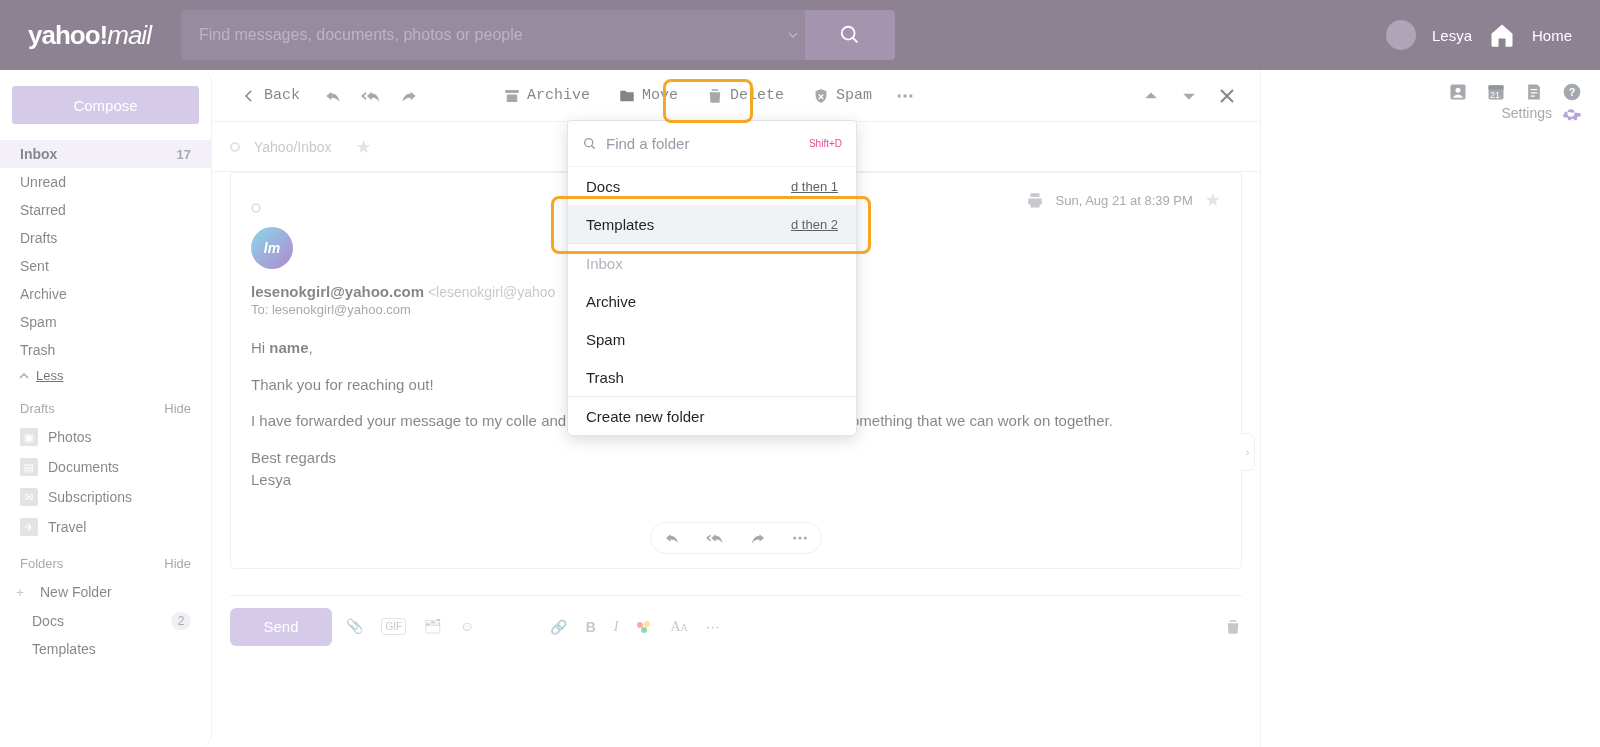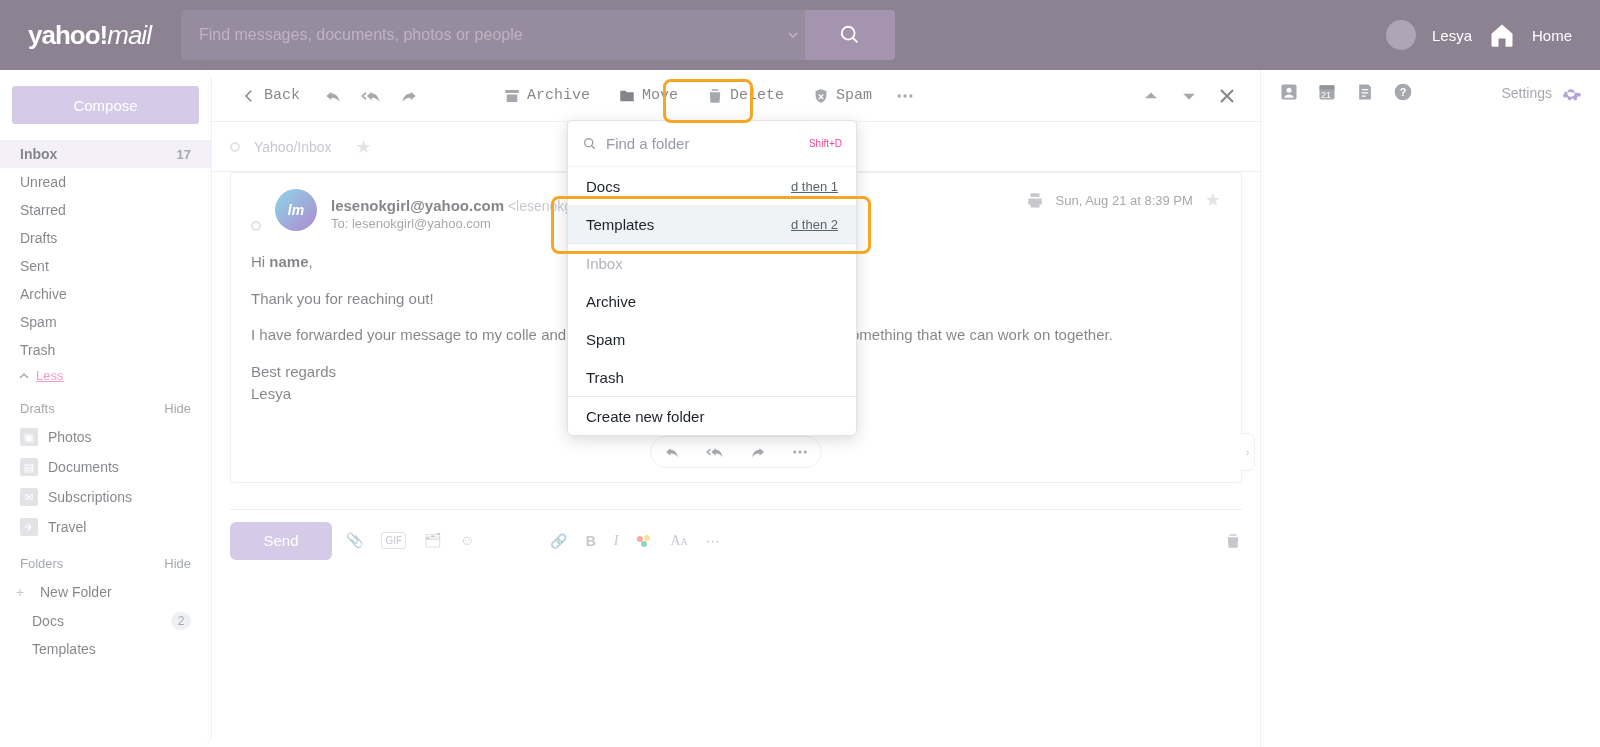--- a/index.html
+++ b/index.html
@@ -23,41 +23,41 @@
   .homeicon { width:28px; height:28px; }
 
   
   .body { display:flex; height: calc(747px - 70px); position:relative; }
   .sidebar { width: 212px; background:#fff; border-right:1px solid #e0e4e9; padding-top:16px;border-radius:13px; }
   .compose { margin: 0 12px 16px 12px; height:38px; background:#b39fd6; color:#fff; font-size:15px; border:none; border-radius:3px; width: calc(100% - 24px);}
   .navlist { list-style:none; }
   .navitem { display:flex; align-items:center; justify-content:space-between; padding: 0 20px; height:28px; font-size:14px; color:#1d2228; cursor:pointer;}
   .navitem.active { background:#e9e3f4; font-weight:700; }
   .navitem .count { color:#5b636a; font-size:13px;}
-  .lessrow { display:flex; align-items:center; gap:6px; padding: 4px 18px; color:#ec4899; font-size:13px; cursor:pointer;text-decoration:underline;}
+  .lessrow { display:flex; align-items:center; gap:6px; padding: 4px 18px; color:#000000; font-size:13px; cursor:pointer;text-decoration:underline;}
   .section-hdr { display:flex; justify-content:space-between; padding: 14px 20px 6px 20px; color:#5b636a; font-size:13px;}
   .viewitem { display:flex; align-items:center; gap:10px; padding: 0 20px; height:30px; font-size:14px; color:#1d2228; cursor:pointer;}
   .viewicon { width:18px; height:18px; background:#c9ccd1; border-radius:2px; display:flex; align-items:center; justify-content:center; color:#fff; font-size:11px;}
   .folderitem { display:flex; align-items:center; justify-content:space-between; padding:0 20px 0 32px; height:28px; font-size:14px; cursor:pointer;}
   .badge-pill { background:#e0e4e9; color:#5b636a; border-radius:10px; min-width:20px; height:18px; font-size:12px; display:flex; align-items:center; justify-content:center; padding:0 6px;}
 
   
   .main { flex:1; display:flex; flex-direction:column; background:#fff; position:relative; }
   .toolbar { height:52px; border-bottom:1px solid #e0e4e9;  display:flex; align-items:center; padding: 0 18px; gap: 8px; }
   .tb-btn { display:flex; align-items:center; gap:6px; padding: 6px 10px; background:none; border:none; font-size:15px; color:#1d2228; cursor:pointer;font-family:Liberation Mono, monospace;}
   .tb-spacer { flex:1; }
   .tb-iconbtn { width:30px; height:30px; display:flex; align-items:center; justify-content:center; background:none; border:none; cursor:pointer;}
   .subjrow { height:50px; border-bottom:1px solid #e0e4e9; display:flex; align-items:center; padding:0 18px; gap:14px;}
   .unread-dot { width:10px; height:10px; border-radius:50%; border:2px solid #c9ccd1;}
   .subject { font-size:18px; font-weight:400; flex:1; color:#1d2228;}
   .loc { color:#979ba7; font-size:14px; margin-right:10px;}
   .star { color:#c9ccd1; font-size:18px;}
 
   .msgcard { margin: 0 18px; border:1px solid #e0e4e9; border-radius:4px; padding: 16px 20px 14px 20px; position:relative;}
-  .msg-meta { display:flex; align-items:flex-end; gap:14px; }
+  .msg-meta { display:flex; align-items:flex-start; gap:14px;flex-direction:column; }
   .msg-avatar { width:42px; height:42px; border-radius:50%; background: linear-gradient(135deg,#2eb5d4,#6d2aa7); display:flex; align-items:center; justify-content:center; color:#fff; font-weight:700; font-size:14px; font-style:italic;}
   .msg-from { font-weight:700; font-size:15px;}
   .msg-from-addr { color:#979ba7; font-weight:400;}
   .msg-to { font-size:13px; color:#5b636a; margin-top:2px;}
   .msg-date { position:absolute; right:20px; top:16px; color:#5b636a; font-size:13px; display:flex; align-items:center; gap:12px;}
   .msg-body { padding: 20px 0 10px 0; font-size:15px; line-height:1.5; color:#1d2228;}
   .msg-body p { margin-bottom:14px;}
   .msg-actions-pill { width:172px; height:32px; margin: 6px auto 0; border:1px solid #e0e4e9; border-radius:20px; display:flex; align-items:center; justify-content:space-around; }
   .pull-tab { position:absolute; right:-14px; top:260px; width:14px; height:38px; border:1px solid #e0e4e9; border-left:none; border-radius:0 6px 6px 0; background:#fff; display:flex; align-items:center; justify-content:center; color:#979ba7; font-size:11px;}
 
@@ -69,21 +69,21 @@
   .comp-line { border-top:1px solid #e0e4e9;}
   .comp-row { display:flex; align-items:center; gap:14px; padding-top:12px;}
   .sendbtn { width:102px; height:38px; background:#b39fd6; color:#fff; border:none; font-size:15px; border-radius:6px;}
   .comp-icons { display:flex; gap:18px; align-items:center; color:#979ba7;}
   .comp-icons .grp { display:flex; gap:18px;}
   .comp-spacer { flex:1;}
   .trashbtn { color:#979ba7;}
 
   
   .rail { width: 340px; border-left:1px solid #e0e4e9; background:#fff; padding: 12px 18px;}
-  .rail-top { display:flex; justify-content:space-between; align-items:flex-start;}
+  .rail-top { display:flex; justify-content:space-between; align-items:flex-end;flex-direction:column;}
   .rail-icons { display:flex; gap:18px; color:#5b636a;}
   .rail-icon { width:20px; height:20px; display:flex; align-items:center; justify-content:center;}
   .settingslink { color:#5b636a; font-size:14px; display:flex; align-items:center; gap:8px;}
   .gearx { width:22px; height:22px; }
 
   
   .move-highlight { position:absolute; border:3px solid #f5a623; border-radius:8px; z-index:60; pointer-events:none; }
   .hl-move { left:663px; top:79px; width:90px; height:44px; }
   .hl-templates { left:551px; top:196px; width:320px; height:58px; }
   .dropdown { position:absolute; left:567px; top:120px; width:290px; background:#fff; border:1px solid #e0e4e9; border-radius:4px 4px 6px 6px; box-shadow: 0 4px 16px rgba(0,0,0,0.15); z-index:50;}

